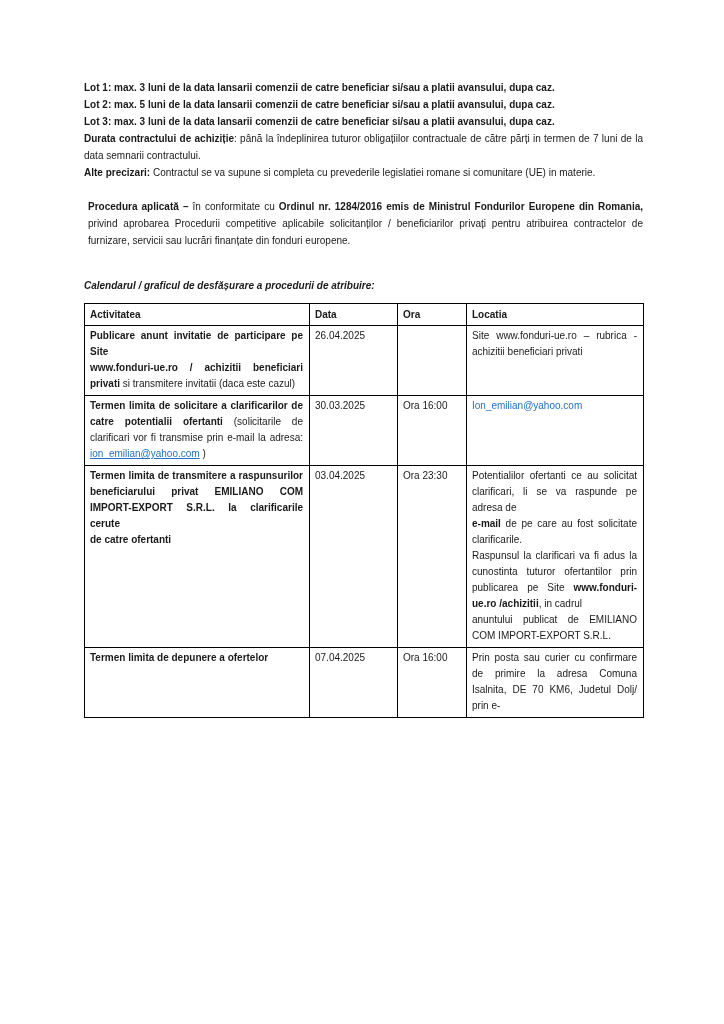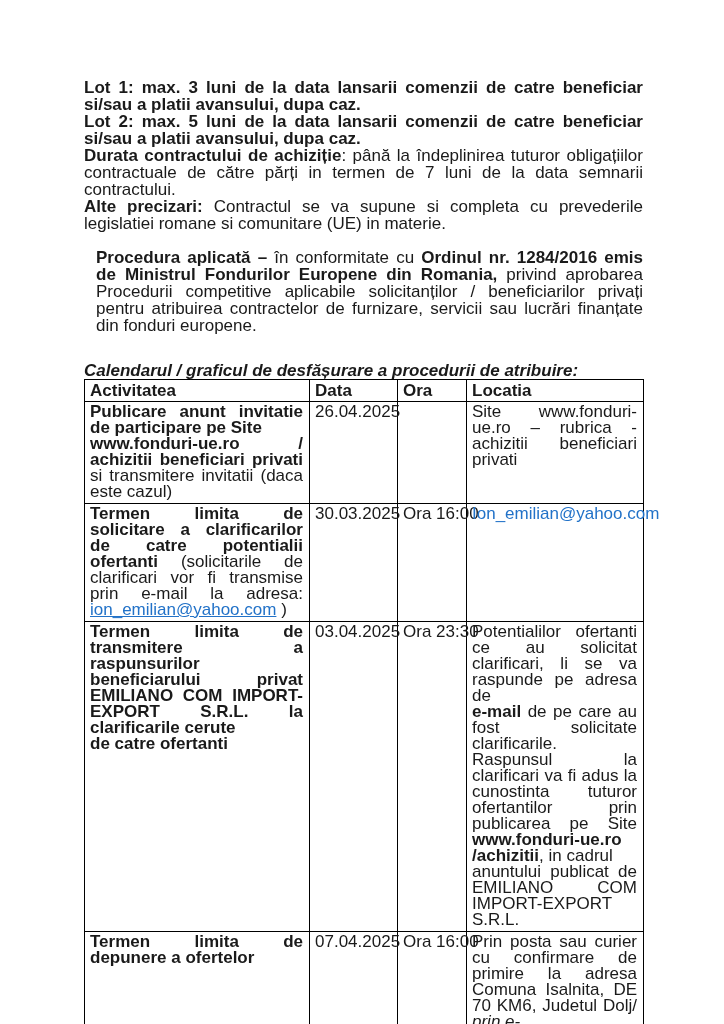--- a/index.html
+++ b/index.html
@@ -1,48 +1,49 @@
 <!DOCTYPE html>
 <html style="--text: #1a1a1a; --link: #2272c8; --border: #000000; --page-bg: #ffffff;"><head>
 <meta charset="utf-8">
 <style>
   html,body{margin:0;padding:0;background:#ffffff;}
   .page{
     position:relative;width:724px;height:1024px;background:var(--page-bg,#fff);
     font-family:"Liberation Sans","DejaVu Sans",sans-serif;
-    color:var(--text,#1a1a1a);font-size:17px;overflow:hidden;
+    color:var(--text,#1a1a1a);font-size:10px;overflow:hidden;
   }
   .content{position:absolute;left:84px;top:79px;width:559px;}
   .intro p{margin:0;line-height:17px;text-align:justify;}
   .heading{margin:17px 0 0 20px;line-height:17px;font-weight:bold;}
   .heading .num{display:inline-block;min-width:20px;}
-  .para{margin:17px 0 0 12px;line-height:17px;text-align:justify;}
+  .para{margin:17px 0 0 4px;line-height:17px;text-align:justify;}
   .caption{margin:28px 0 0 0;line-height:17px;font-weight:bold;font-style:italic;}
-  table.schedule{border-collapse:collapse;table-layout:fixed;width:559px;}
+  table.schedule{border-collapse:collapse;table-layout:fixed;width:559px;margin-top:9px;}
   table.schedule th,table.schedule td{
     border:1px solid var(--border,#000);vertical-align:top;
     padding:2px 6px 3px 5px;line-height:16px;text-align:left;
   }
   table.schedule th{font-weight:bold;padding-top:3px;padding-bottom:2px;}
   td .just{text-align:justify;}
   .b{font-weight:bold}
-  .i{font-style:italic}
+  .i{}
   .link{color:var(--link,#2272c8);cursor:pointer;}
   .u{text-decoration:underline}
   .nowrap{white-space:nowrap}
 </style>
 </head>
 <body>
 
 <div class="page">
   <div class="content">
 
     <div class="intro">
       <p><span class="b">Lot 1: max. 3 luni de la data lansarii comenzii de catre beneficiar si/sau a platii avansului, dupa caz.</span></p>
       <p><span class="b">Lot 2: max. 5 luni de la data lansarii comenzii de catre beneficiar si/sau a platii avansului, dupa caz.</span></p>
+      <p><span class="b">Lot 3: max. 3 luni de la data lansarii comenzii de catre beneficiar si/sau a platii avansului, dupa caz.</span></p>
       <p><span class="b">Durata contractului de achiziție</span><span>: până la îndeplinirea tuturor obligațiilor contractuale de către părți in termen de 7 luni de la data semnarii contractului.</span></p>
       <p><span class="b">Alte precizari:</span><span> Contractul se va supune si completa cu prevederile legislatiei romane si comunitare (UE) in materie.</span></p>
     </div>
 
 
     <p class="para"><span class="b">Procedura aplicată – </span><span>în conformitate cu </span><span class="b">Ordinul nr. 1284/2016 emis de Ministrul Fondurilor Europene din Romania,</span><span> privind aprobarea Procedurii competitive aplicabile solicitanților / beneficiarilor privați pentru atribuirea contractelor de furnizare, servicii sau lucrări finanțate din fonduri europene.</span></p>
 
     <p class="caption">Calendarul / graficul de desfășurare a procedurii de atribuire:</p>
 
     <table class="schedule">

